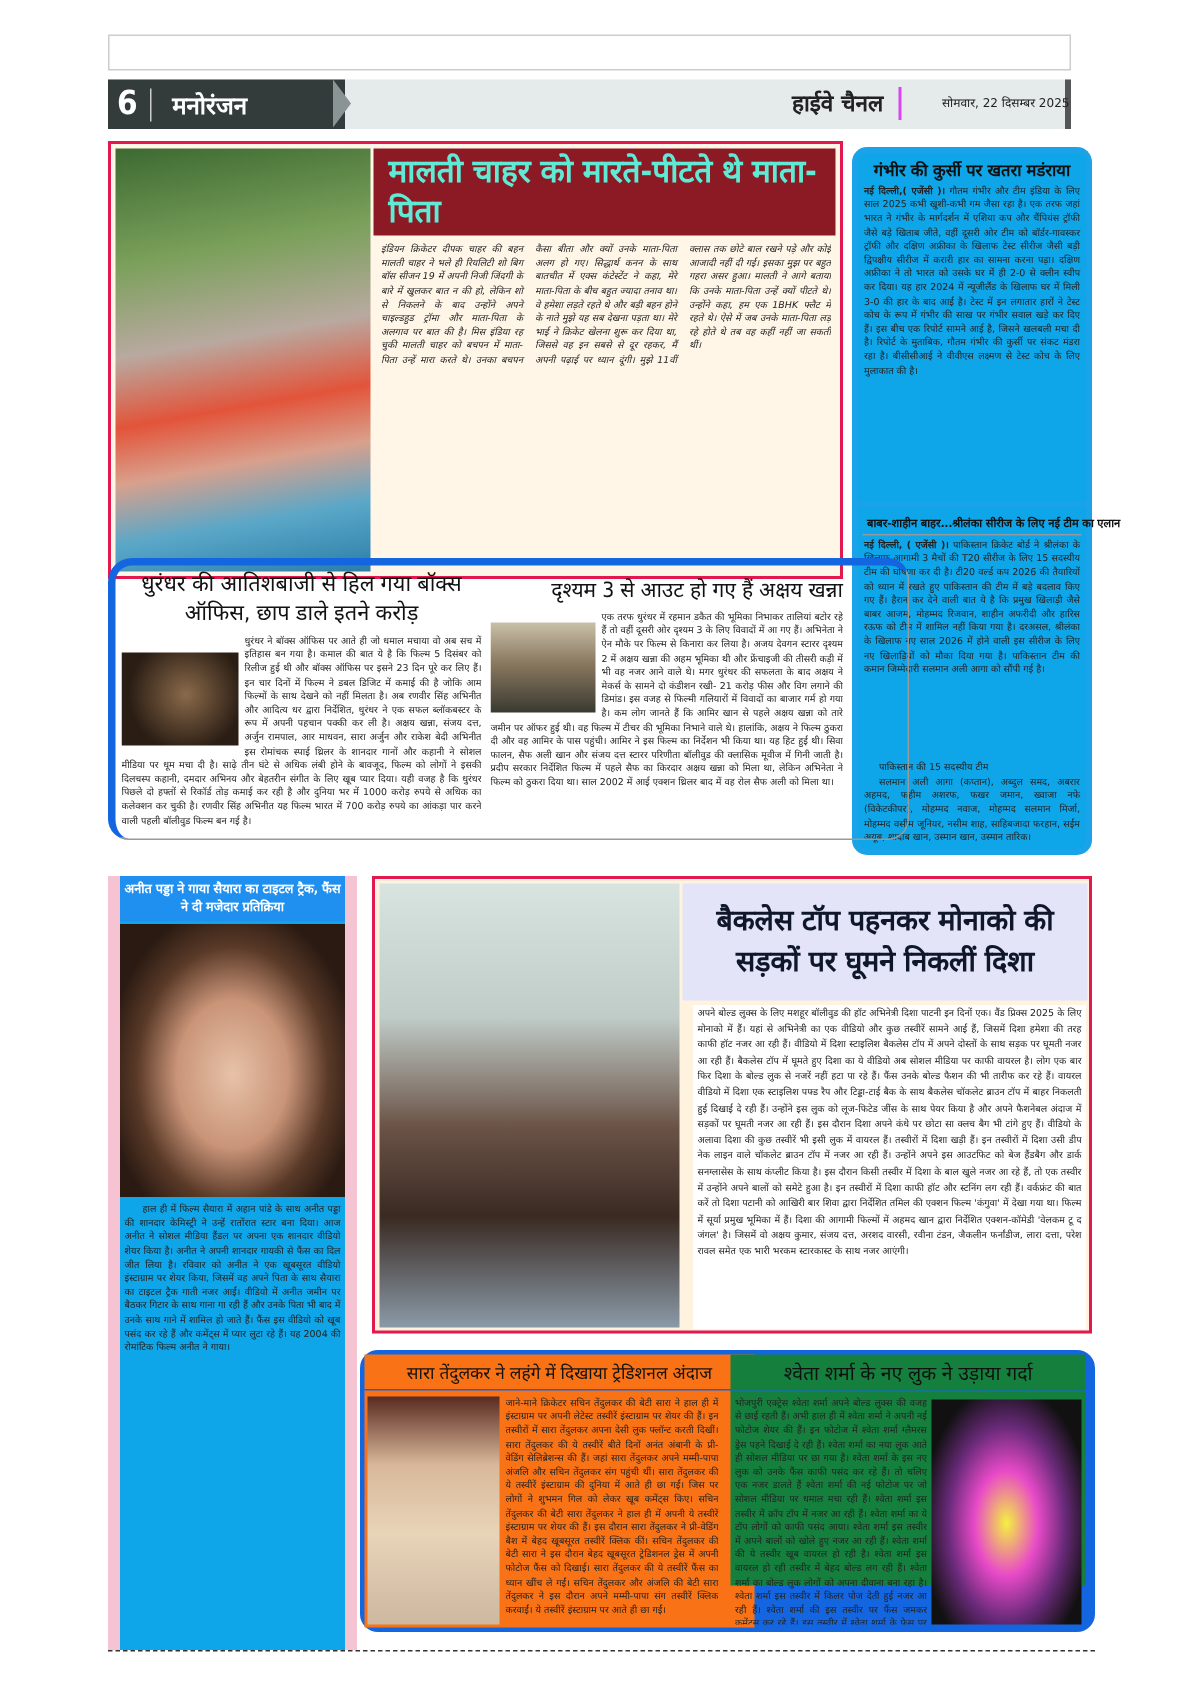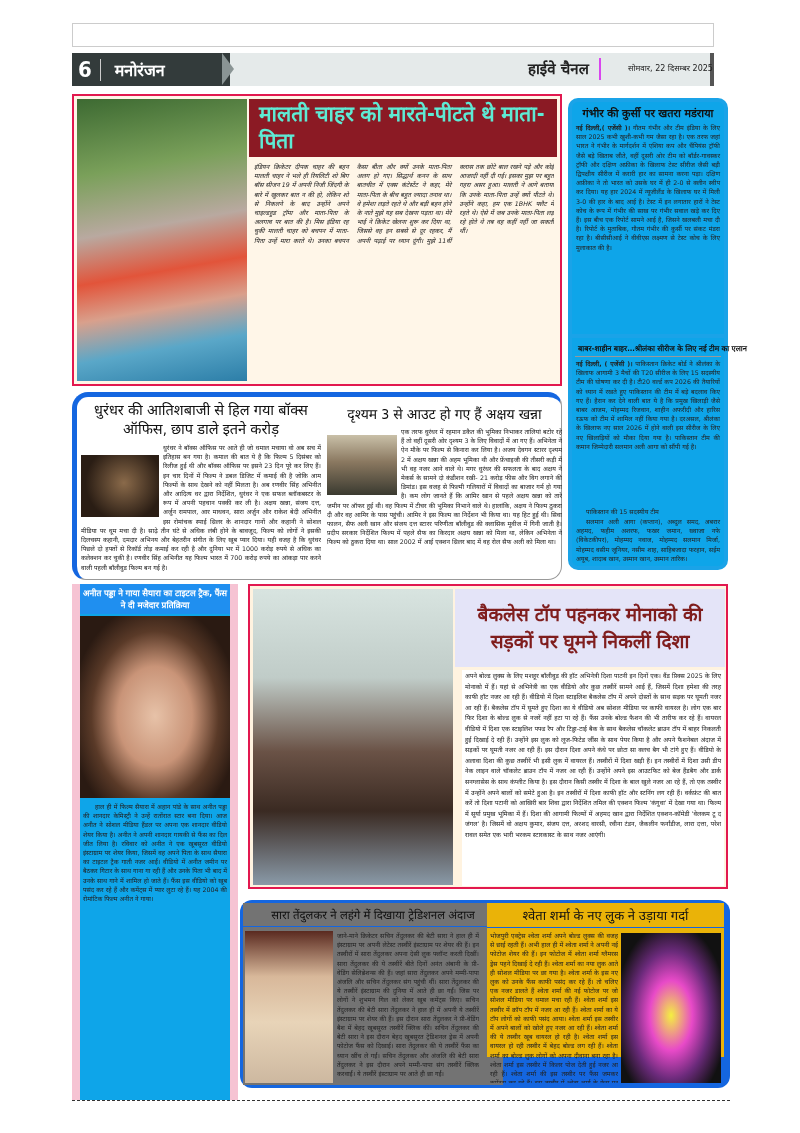--- a/index.html
+++ b/index.html
@@ -55,53 +55,53 @@
 <div class="abs bluebox" style="left:568px;top:334px;width:160px;height:236px;border-top:4px solid #1aa3e8;border-radius:0 0 10px 10px">
   <div class="hin" style="font-size:7.5px;padding:5px 3px 3px;text-align:center;white-space:nowrap;font-family:'DejaVu Sans Condensed','DejaVu Sans',sans-serif;border-bottom:1px solid #999;margin:0 3px">बाबर-शाहीन बाहर...श्रीलंका सीरीज के लिए नई टीम का एलान</div>
   <div class="body" style="padding:2px 4px;height:150px">
     <b>नई दिल्ली, ( एजेंसी )।</b>
     <span>पाकिस्तान क्रिकेट बोर्ड ने श्रीलंका के खिलाफ आगामी 3 मैचों की T20 सीरीज के लिए 15 सदस्यीय टीम की घोषणा कर दी है। टी20 वर्ल्ड कप 2026 की तैयारियों को ध्यान में रखते हुए पाकिस्तान की टीम में बड़े बदलाव किए गए हैं। हैरान कर देने वाली बात ये है कि प्रमुख खिलाड़ी जैसे बाबर आजम, मोहम्मद रिजवान, शाहीन अफरीदी और हारिस रऊफ को टीम में शामिल नहीं किया गया है। दरअसल, श्रीलंका के खिलाफ नए साल 2026 में होने वाली इस सीरीज के लिए नए खिलाड़ियों को मौका दिया गया है। पाकिस्तान टीम की कमान जिम्मेदारी सलमान अली आगा को सौंपी गई है।</span>
   </div>
   <div class="body" style="padding:0 4px 0 14px;height:10px">पाकिस्तान की 15 सदस्यीय टीम</div>
   <div class="body" style="padding:0 4px;height:56px;text-indent:10px">सलमान अली आगा (कप्तान), अब्दुल समद, अबरार अहमद, फहीम अशरफ, फखर जमान, ख्वाजा नफे (विकेटकीपर), मोहम्मद नवाज, मोहम्मद सलमान मिर्जा, मोहम्मद वसीम जूनियर, नसीम शाह, साहिबजादा फरहान, सईम अयूब, शादाब खान, उस्मान खान, उस्मान तारिक।</div>
 </div>
 
-<div class="abs" style="left:72px;top:392px;width:490px;height:188px;border:1px solid #999;border-radius:14px;border-left:5px solid #1466e0;border-top:5px solid #1466e0;border-top-left-radius:16px">
+<div class="abs" style="left:72px;top:372px;width:534px;height:188px;border:1px solid #999;border-radius:14px;border-left:5px solid #1466e0;border-top:5px solid #1466e0;border-top-left-radius:16px">
   <div class="abs" style="left:4px;top:4px;width:240px;text-align:center;font-size:14.5px;line-height:19px;font-family:'DejaVu Sans Condensed','DejaVu Sans',sans-serif">धुरंधर की आतिशबाजी से हिल गया बॉक्स ऑफिस, छाप डाले इतने करोड़</div>
   <div class="abs body" style="left:4px;top:46px;width:240px;height:136px">
     <div style="float:left;width:78px;height:62px;margin:12px 4px 2px 0;background:radial-gradient(circle at 55% 45%,#8a6a4a,#2a1d14 70%)"></div>
     <span>धुरंधर ने बॉक्स ऑफिस पर आते ही जो धमाल मचाया वो अब सच में इतिहास बन गया है। कमाल की बात ये है कि फिल्म 5 दिसंबर को रिलीज हुई थी और बॉक्स ऑफिस पर इसने 23 दिन पूरे कर लिए हैं। इन चार दिनों में फिल्म ने डबल डिजिट में कमाई की है जोकि आम फिल्मों के साथ देखने को नहीं मिलता है। अब रणवीर सिंह अभिनीत और आदित्य धर द्वारा निर्देशित, धुरंधर ने एक सफल ब्लॉकबस्टर के रूप में अपनी पहचान पक्की कर ली है। अक्षय खन्ना, संजय दत्त, अर्जुन रामपाल, आर माधवन, सारा अर्जुन और राकेश बेदी अभिनीत इस रोमांचक स्पाई थ्रिलर के शानदार गानों और कहानी ने सोशल मीडिया पर धूम मचा दी है। साढ़े तीन घंटे से अधिक लंबी होने के बावजूद, फिल्म को लोगों ने इसकी दिलचस्प कहानी, दमदार अभिनय और बेहतरीन संगीत के लिए खूब प्यार दिया। यही वजह है कि धुरंधर पिछले दो हफ्तों से रिकॉर्ड तोड़ कमाई कर रही है और दुनिया भर में 1000 करोड़ रुपये से अधिक का कलेक्शन कर चुकी है। रणवीर सिंह अभिनीत यह फिल्म भारत में 700 करोड़ रुपये का आंकड़ा पार करने वाली पहली बॉलीवुड फिल्म बन गई है।</span>
   </div>
-  <div class="abs" style="left:250px;top:8px;width:235px;text-align:center;font-size:14px;line-height:19px;font-family:'DejaVu Sans Condensed','DejaVu Sans',sans-serif">दृश्यम 3 से आउट हो गए हैं अक्षय खन्ना</div>
+  <div class="abs" style="left:250px;top:8px;width:235px;text-align:right;font-size:14px;line-height:19px;font-family:'DejaVu Sans Condensed','DejaVu Sans',sans-serif">दृश्यम 3 से आउट हो गए हैं अक्षय खन्ना</div>
   <div class="abs body" style="left:250px;top:30px;width:235px;height:150px">
     <div style="float:left;width:70px;height:60px;margin:8px 4px 2px 0;background:linear-gradient(180deg,#c9c0a8,#8a7860 45%,#3a3a30)"></div>
     <span>एक तरफ धुरंधर में रहमान डकैत की भूमिका निभाकर तालियां बटोर रहे हैं तो वहीं दूसरी ओर दृश्यम 3 के लिए विवादों में आ गए हैं। अभिनेता ने ऐन मौके पर फिल्म से किनारा कर लिया है। अजय देवगन स्टारर दृश्यम 2 में अक्षय खन्ना की अहम भूमिका थी और फ्रेंचाइजी की तीसरी कड़ी में भी वह नजर आने वाले थे। मगर धुरंधर की सफलता के बाद अक्षय ने मेकर्स के सामने दो कंडीशन रखी- 21 करोड़ फीस और विग लगाने की डिमांड। इस वजह से फिल्मी गलियारों में विवादों का बाजार गर्म हो गया है। कम लोग जानते हैं कि आमिर खान से पहले अक्षय खन्ना को तारे जमीन पर ऑफर हुई थी। वह फिल्म में टीचर की भूमिका निभाने वाले थे। हालांकि, अक्षय ने फिल्म ठुकरा दी और वह आमिर के पास पहुंची। आमिर ने इस फिल्म का निर्देशन भी किया था। यह हिट हुई थी। सिवा फालन, सैफ अली खान और संजय दत्त स्टारर परिणीता बॉलीवुड की क्लासिक मूवीज में गिनी जाती है। प्रदीप सरकार निर्देशित फिल्म में पहले सैफ का किरदार अक्षय खन्ना को मिला था, लेकिन अभिनेता ने फिल्म को ठुकरा दिया था। साल 2002 में आई एक्शन थ्रिलर बाद में वह रोल सैफ अली को मिला था।</span>
   </div>
 </div>
 
 <div class="abs pink" style="left:72px;top:584px;width:166px;height:516px;background:#0ea5e9">
   <div style="background:#1f8ff0;color:#fff;font-size:8.5px;line-height:12px;text-align:center;padding:3px 2px;font-family:'DejaVu Sans Condensed','DejaVu Sans',sans-serif;font-weight:bold">अनीत पड्डा ने गाया सैयारा का टाइटल ट्रैक, फैंस ने दी मजेदार प्रतिक्रिया</div>
   <div style="height:182px;margin-top:2px;background:radial-gradient(ellipse at 50% 55%,#e7c2a8 0%,#c99478 35%,#5a3a28 60%,#2a1a12 80%)"></div>
   <div class="body" style="padding:4px 3px;height:300px;text-indent:12px">हाल ही में फिल्म सैयारा में अहान पांडे के साथ अनीत पड्डा की शानदार केमिस्ट्री ने उन्हें रातोंरात स्टार बना दिया। आज अनीत ने सोशल मीडिया हैंडल पर अपना एक शानदार वीडियो शेयर किया है। अनीत ने अपनी शानदार गायकी से फैंस का दिल जीत लिया है। रविवार को अनीत ने एक खूबसूरत वीडियो इंस्टाग्राम पर शेयर किया, जिसमें वह अपने पिता के साथ सैयारा का टाइटल ट्रैक गाती नजर आईं। वीडियो में अनीत जमीन पर बैठकर गिटार के साथ गाना गा रही हैं और उनके पिता भी बाद में उनके साथ गाने में शामिल हो जाते हैं। फैंस इस वीडियो को खूब पसंद कर रहे हैं और कमेंट्स में प्यार लुटा रहे हैं। यह 2004 की रोमांटिक फिल्म अनीत ने गाया।</div>
 </div>
 
 <div class="abs card" style="left:248px;top:584px;width:480px;height:305px;background:#fff3e0">
   <div class="abs" style="left:3px;top:3px;width:200px;height:296px;background:linear-gradient(180deg,#d8e4e0 0%,#c0ccc8 30%,#6a5246 55%,#3a2a22 75%,#8a9aa8 100%)"></div>
   <div class="abs" style="left:205px;top:3px;width:270px;height:78px;background:#e4e4f8;display:flex;align-items:center;justify-content:center">
-    <div style="font-size:19px;line-height:27px;font-weight:bold;text-align:center;color:#7f1d1d;font-family:'DejaVu Sans Condensed','DejaVu Sans',sans-serif">बैकलेस टॉप पहनकर मोनाको की सड़कों पर घूमने निकलीं दिशा</div>
+    <div style="font-size:19px;line-height:27px;font-weight:bold;text-align:center;color:#0f172a;font-family:'DejaVu Sans Condensed','DejaVu Sans',sans-serif">बैकलेस टॉप पहनकर मोनाको की सड़कों पर घूमने निकलीं दिशा</div>
   </div>
   <div class="abs body" style="left:212px;top:84px;width:262px;height:216px;background:#fff;padding:1px 3px;line-height:10.6px">अपने बोल्ड लुक्स के लिए मशहूर बॉलीवुड की हॉट अभिनेत्री दिशा पाटनी इन दिनों एक। वैंड प्रिक्स 2025 के लिए मोनाको में हैं। यहां से अभिनेत्री का एक वीडियो और कुछ तस्वीरें सामने आई हैं, जिसमें दिशा हमेशा की तरह काफी हॉट नजर आ रही हैं। वीडियो में दिशा स्टाइलिश बैकलेस टॉप में अपने दोस्तों के साथ सड़क पर घूमती नजर आ रही हैं। बैकलेस टॉप में घूमते हुए दिशा का ये वीडियो अब सोशल मीडिया पर काफी वायरल है। लोग एक बार फिर दिशा के बोल्ड लुक से नजरें नहीं हटा पा रहे हैं। फैंस उनके बोल्ड फैशन की भी तारीफ कर रहे हैं। वायरल वीडियो में दिशा एक स्टाइलिश पफ्ड रैप और टिड्डा-टाई बैक के साथ बैकलेस चॉकलेट ब्राउन टॉप में बाहर निकलती हुई दिखाई दे रही हैं। उन्होंने इस लुक को लूज-फिटेड जींस के साथ पेयर किया है और अपने फैशनेबल अंदाज में सड़कों पर घूमती नजर आ रही हैं। इस दौरान दिशा अपने कंधे पर छोटा सा क्लच बैग भी टांगे हुए हैं। वीडियो के अलावा दिशा की कुछ तस्वीरें भी इसी लुक में वायरल हैं। तस्वीरों में दिशा खड़ी हैं। इन तस्वीरों में दिशा उसी डीप नेक लाइन वाले चॉकलेट ब्राउन टॉप में नजर आ रही हैं। उन्होंने अपने इस आउटफिट को बेज हैंडबैग और डार्क सनग्लासेस के साथ कंप्लीट किया है। इस दौरान किसी तस्वीर में दिशा के बाल खुले नजर आ रहे हैं, तो एक तस्वीर में उन्होंने अपने बालों को समेटे हुआ है। इन तस्वीरों में दिशा काफी हॉट और स्टनिंग लग रही हैं। वर्कफ्रंट की बात करें तो दिशा पटानी को आखिरी बार शिवा द्वारा निर्देशित तमिल की एक्शन फिल्म 'कंगुवा' में देखा गया था। फिल्म में सूर्या प्रमुख भूमिका में हैं। दिशा की आगामी फिल्मों में अहमद खान द्वारा निर्देशित एक्शन-कॉमेडी 'वेलकम टू द जंगल' है। जिसमें वो अक्षय कुमार, संजय दत्त, अरशद वारसी, रवीना टंडन, जैकलीन फर्नांडीज, लारा दत्ता, परेश रावल समेत एक भारी भरकम स्टारकास्ट के साथ नजर आएंगी।</div>
 </div>
 
 <div class="abs" style="left:240px;top:900px;width:490px;height:188px;background:#1466e0;border-radius:12px;padding:3px">
-  <div class="abs" style="left:3px;top:3px;width:260px;height:182px;background:#737373">
+  <div class="abs" style="left:3px;top:3px;width:260px;height:182px;background:#f97316">
     <div style="font-size:11.5px;text-align:center;padding:4px 2px;border-bottom:1px solid #1466e0;font-family:'DejaVu Sans Condensed','DejaVu Sans',sans-serif;white-space:nowrap">सारा तेंदुलकर ने लहंगे में दिखाया ट्रेडिशनल अंदाज</div>
     <div class="abs" style="left:2px;top:28px;width:88px;height:152px;background:linear-gradient(180deg,#5a2a20,#d8b89a 30%,#e8d4b8 60%,#cdb8a0)"></div>
     <div class="abs body" style="left:94px;top:28px;width:142px;height:152px">जाने-माने क्रिकेटर सचिन तेंदुलकर की बेटी सारा ने हाल ही में इंस्टाग्राम पर अपनी लेटेस्ट तस्वीरें इंस्टाग्राम पर शेयर की हैं। इन तस्वीरों में सारा तेंदुलकर अपना देसी लुक फ्लॉन्ट करती दिखीं। सारा तेंदुलकर की ये तस्वीरें बीते दिनों अनंत अंबानी के प्री-वेडिंग सेलिब्रेशन्स की हैं। जहां सारा तेंदुलकर अपने मम्मी-पापा अंजलि और सचिन तेंदुलकर संग पहुंची थीं। सारा तेंदुलकर की ये तस्वीरें इंस्टाग्राम की दुनिया में आते ही छा गईं। जिस पर लोगों ने शुभमन गिल को लेकर खूब कमेंट्स किए। सचिन तेंदुलकर की बेटी सारा तेंदुलकर ने हाल ही में अपनी ये तस्वीरें इंस्टाग्राम पर शेयर की हैं। इस दौरान सारा तेंदुलकर ने प्री-वेडिंग बैश में बेहद खूबसूरत तस्वीरें क्लिक कीं। सचिन तेंदुलकर की बेटी सारा ने इस दौरान बेहद खूबसूरत ट्रेडिशनल ड्रेस में अपनी फोटोज फैंस को दिखाई। सारा तेंदुलकर की ये तस्वीरें फैंस का ध्यान खींच ले गईं। सचिन तेंदुलकर और अंजलि की बेटी सारा तेंदुलकर ने इस दौरान अपने मम्मी-पापा संग तस्वीरें क्लिक करवाईं। ये तस्वीरें इंस्टाग्राम पर आते ही छा गईं।</div>
   </div>
-  <div class="abs" style="left:247px;top:3px;width:237px;height:154px;background:#eab308">
+  <div class="abs" style="left:247px;top:3px;width:237px;height:154px;background:#15803d">
     <div style="font-size:13px;text-align:center;padding:3px 2px;border-bottom:1px solid #1466e0;font-family:'DejaVu Sans Condensed','DejaVu Sans',sans-serif;white-space:nowrap">श्वेता शर्मा के नए लुक ने उड़ाया गर्दा</div>
     <div class="abs body" style="left:3px;top:28px;width:128px;height:152px">भोजपुरी एक्ट्रेस श्वेता शर्मा अपने बोल्ड लुक्स की वजह से छाई रहती हैं। अभी हाल ही में श्वेता शर्मा ने अपनी नई फोटोज शेयर की हैं। इन फोटोज में श्वेता शर्मा ग्लैमरस ड्रेस पहने दिखाई दे रही हैं। श्वेता शर्मा का नया लुक आते ही सोशल मीडिया पर छा गया है। श्वेता शर्मा के इस नए लुक को उनके फैंस काफी पसंद कर रहे हैं। तो चलिए एक नजर डालते हैं श्वेता शर्मा की नई फोटोज पर जो सोशल मीडिया पर धमाल मचा रही हैं। श्वेता शर्मा इस तस्वीर में क्रॉप टॉप में नजर आ रही हैं। श्वेता शर्मा का ये टॉप लोगों को काफी पसंद आया। श्वेता शर्मा इस तस्वीर में अपने बालों को खोले हुए नजर आ रही हैं। श्वेता शर्मा की ये तस्वीर खूब वायरल हो रही है। श्वेता शर्मा इस वायरल हो रही तस्वीर में बेहद बोल्ड लग रही हैं। श्वेता शर्मा का बोल्ड लुक लोगों को अपना दीवाना बना रहा है। श्वेता शर्मा इस तस्वीर में किलर पोज देती हुई नजर आ रही हैं। श्वेता शर्मा की इस तस्वीर पर फैंस जमकर कमेंट्स कर रहे हैं। इस तस्वीर में श्वेता शर्मा के फेस पर एक प्यारी सी स्माइल देखने को मिल रही है।</div>
     <div class="abs" style="left:134px;top:30px;width:100px;height:150px;background:radial-gradient(ellipse at 50% 55%,#f4f040 0%,#e84ac8 30%,#6a2a7a 55%,#111 80%)"></div>
   </div>
 </div>
 
 <div class="abs dash"></div>
 
 </body></html>

